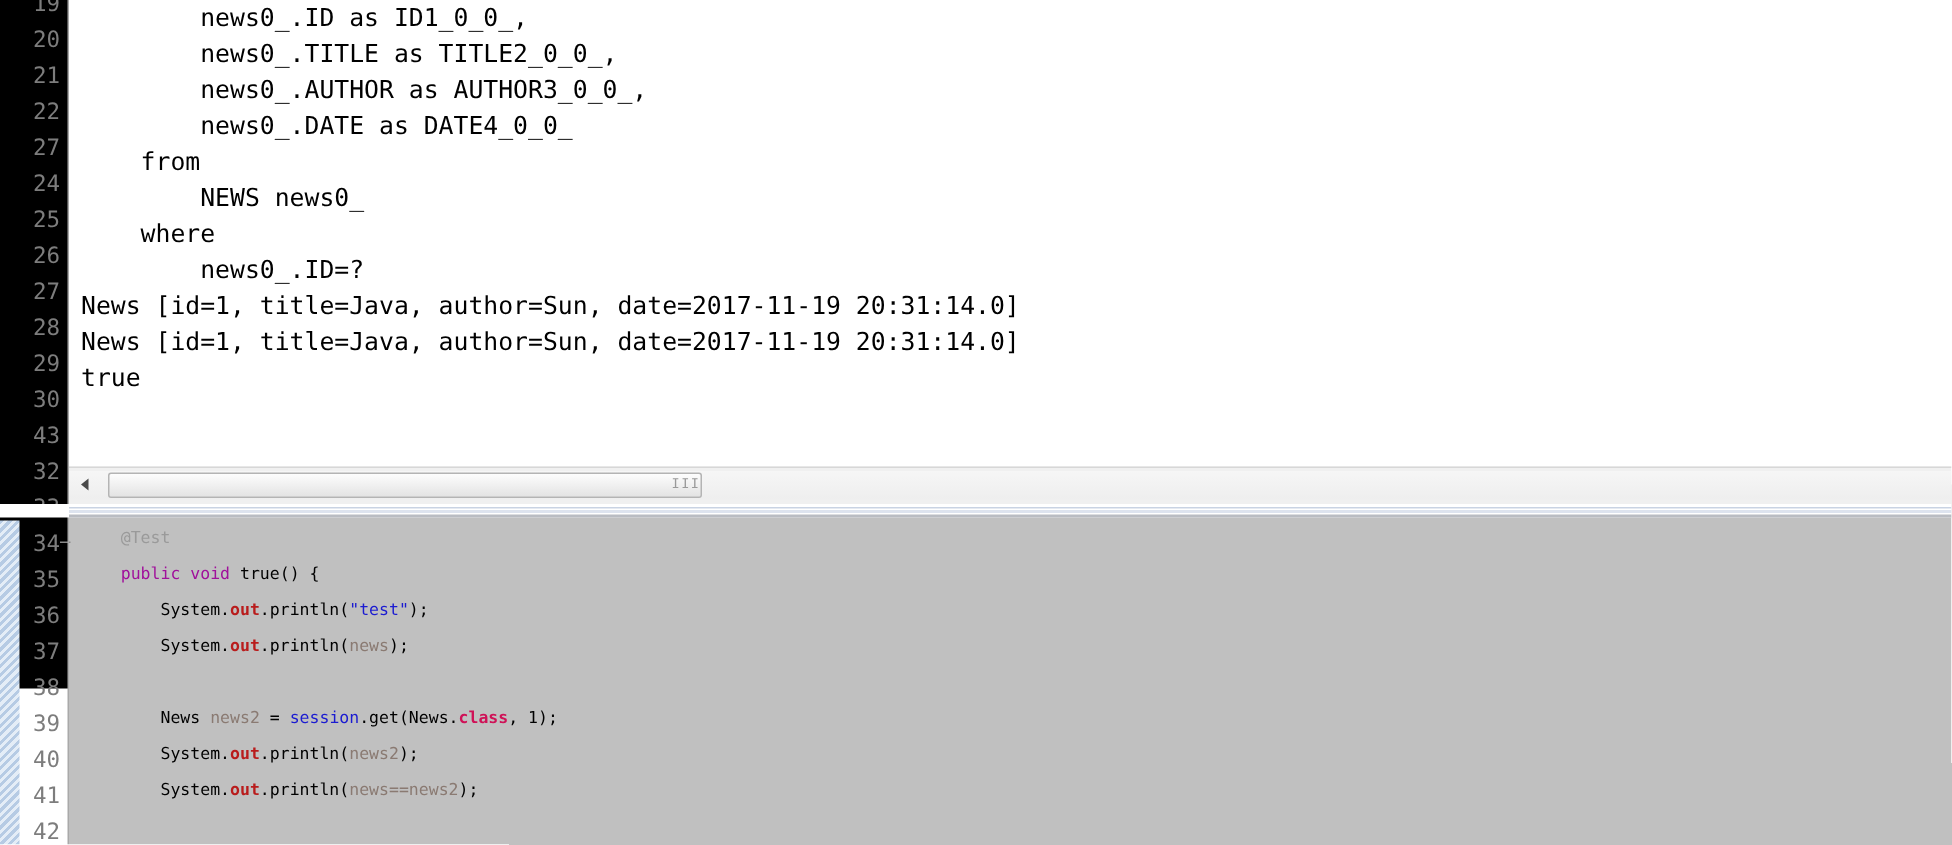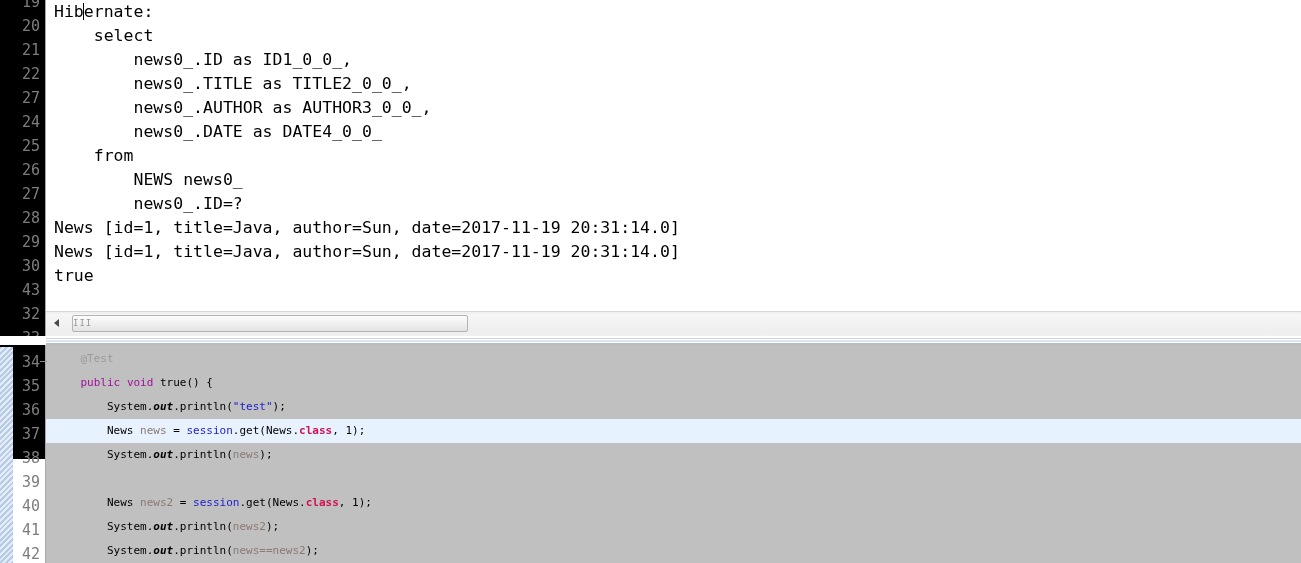--- a/index.html
+++ b/index.html
@@ -73,21 +73,21 @@
   .hs-left-btn{
     position:absolute;left:4px;top:4px;width:14px;height:14px;
     display:flex;align-items:center;justify-content:center;
   }
   .hs-left-btn svg{display:block;}
   .hscroll-thumb{
     position:absolute;left:26px;top:3px;width:396px;height:17px;
     background:linear-gradient(#fdfdfd,#e3e3e3);
     border:1px solid #b4b4b4;border-radius:2px;
     box-sizing:border-box;
-    display:flex;align-items:center;justify-content:flex-start;
+    display:flex;align-items:center;justify-content:flex-end;
   }
   .grip{
     font-size:9px;color:#9a9a9a;letter-spacing:1px;
     font-family:"DejaVu Sans Mono","Liberation Mono",monospace;
     line-height:1;user-select:none;
   }
 
   
   .panel-divider{
     position:absolute;left:0;top:336px;right:0;height:9px;
@@ -106,21 +106,21 @@
     height:24px;line-height:24px;white-space:pre;
     font-family:"DejaVu Sans Mono","Liberation Mono",monospace;
     font-size:11px;color:#000000;padding-left:8px;
     position:relative;
   }
   .eline.current{background:#e8f2fe;}
 
   
   .kw   {color:#a0119b;font-weight:normal;}
   .ann  {color:#9a9a9a;}
-  .fld  {color:#000000;font-weight:bold;font-style:italic;margin-top:32px;}
+  .fld  {color:#b91c1c;font-weight:bold;margin-top:32px;}
   .str  {color:#1b1bd1;}
   .blue {color:#1b1bd1;}
   .local{color:#8a7a72;}
   .cls  {color:#cf1257;font-weight:bold;}
   .plain{color:#000000;}
 </style>
 </head>
 <body>
 
 <div class="root">
@@ -150,28 +150,27 @@
         <div class="ln">39</div>
         <div class="ln">40</div>
         <div class="ln">41</div>
         <div class="ln">42</div>
       </div>
   </div>
   <div class="changebar"></div>
   <div class="gutter-sep"></div>
 
   <div class="console" id="console-pane" style="padding-top: 0px;">
-      <div class="cline"><span class="plain">Hib</span><span class="caret"></span><span class="plain">ernate:</span></div>
-      <div class="cline"><span class="plain">    select</span></div>
       <div class="cline"><span class="plain">        news0_.ID as ID1_0_0_,</span></div>
       <div class="cline"><span class="plain">        news0_.TITLE as TITLE2_0_0_,</span></div>
       <div class="cline"><span class="plain">        news0_.AUTHOR as AUTHOR3_0_0_,</span></div>
       <div class="cline"><span class="plain">        news0_.DATE as DATE4_0_0_</span></div>
       <div class="cline"><span class="plain">    from</span></div>
       <div class="cline"><span class="plain">        NEWS news0_</span></div>
+      <div class="cline"><span class="plain">    where</span></div>
       <div class="cline"><span class="plain">        news0_.ID=?</span></div>
       <div class="cline"><span class="plain">News [id=1, title=Java, author=Sun, date=2017-11-19 20:31:14.0]</span></div>
       <div class="cline"><span class="plain">News [id=1, title=Java, author=Sun, date=2017-11-19 20:31:14.0]</span></div>
       <div class="cline"><span class="plain">true</span></div>
     </div>
   <div class="console-sidebar-line"></div>
 
   <div class="hscroll-wrap">
     <div class="hscroll-track"></div>
     <div class="hs-left-btn">
@@ -188,21 +187,20 @@
     <div class="l1"></div>
     <div class="l2"></div>
     <div class="l3"></div>
   </div>
 
   <div class="editor" id="editor-pane" style="margin-top: -22px;">
       <div class="eline">&nbsp;</div>
       <div class="eline"><span class="plain">    </span><span class="ann">@Test</span></div>
       <div class="eline"><span class="plain">    </span><span class="kw">public</span><span class="plain"> </span><span class="kw">void</span><span class="plain"> true() {</span></div>
       <div class="eline"><span class="plain">        System.</span><span class="fld">out</span><span class="plain">.println(</span><span class="str">"test"</span><span class="plain">);</span></div>
-      <div class="eline current"><span class="plain">        News </span><span class="local">news</span><span class="plain"> = </span><span class="blue">session</span><span class="plain">.get(News.</span><span class="cls">class</span><span class="plain">, 1);</span></div>
       <div class="eline"><span class="plain">        System.</span><span class="fld">out</span><span class="plain">.println(</span><span class="local">news</span><span class="plain">);</span></div>
       <div class="eline">&nbsp;</div>
       <div class="eline"><span class="plain">        News </span><span class="local">news2</span><span class="plain"> = </span><span class="blue">session</span><span class="plain">.get(News.</span><span class="cls">class</span><span class="plain">, 1);</span></div>
       <div class="eline"><span class="plain">        System.</span><span class="fld">out</span><span class="plain">.println(</span><span class="local">news2</span><span class="plain">);</span></div>
       <div class="eline"><span class="plain">        System.</span><span class="fld">out</span><span class="plain">.println(</span><span class="local">news==news2</span><span class="plain">);</span></div>
     </div>
 
 </div>
 
 </body></html>

